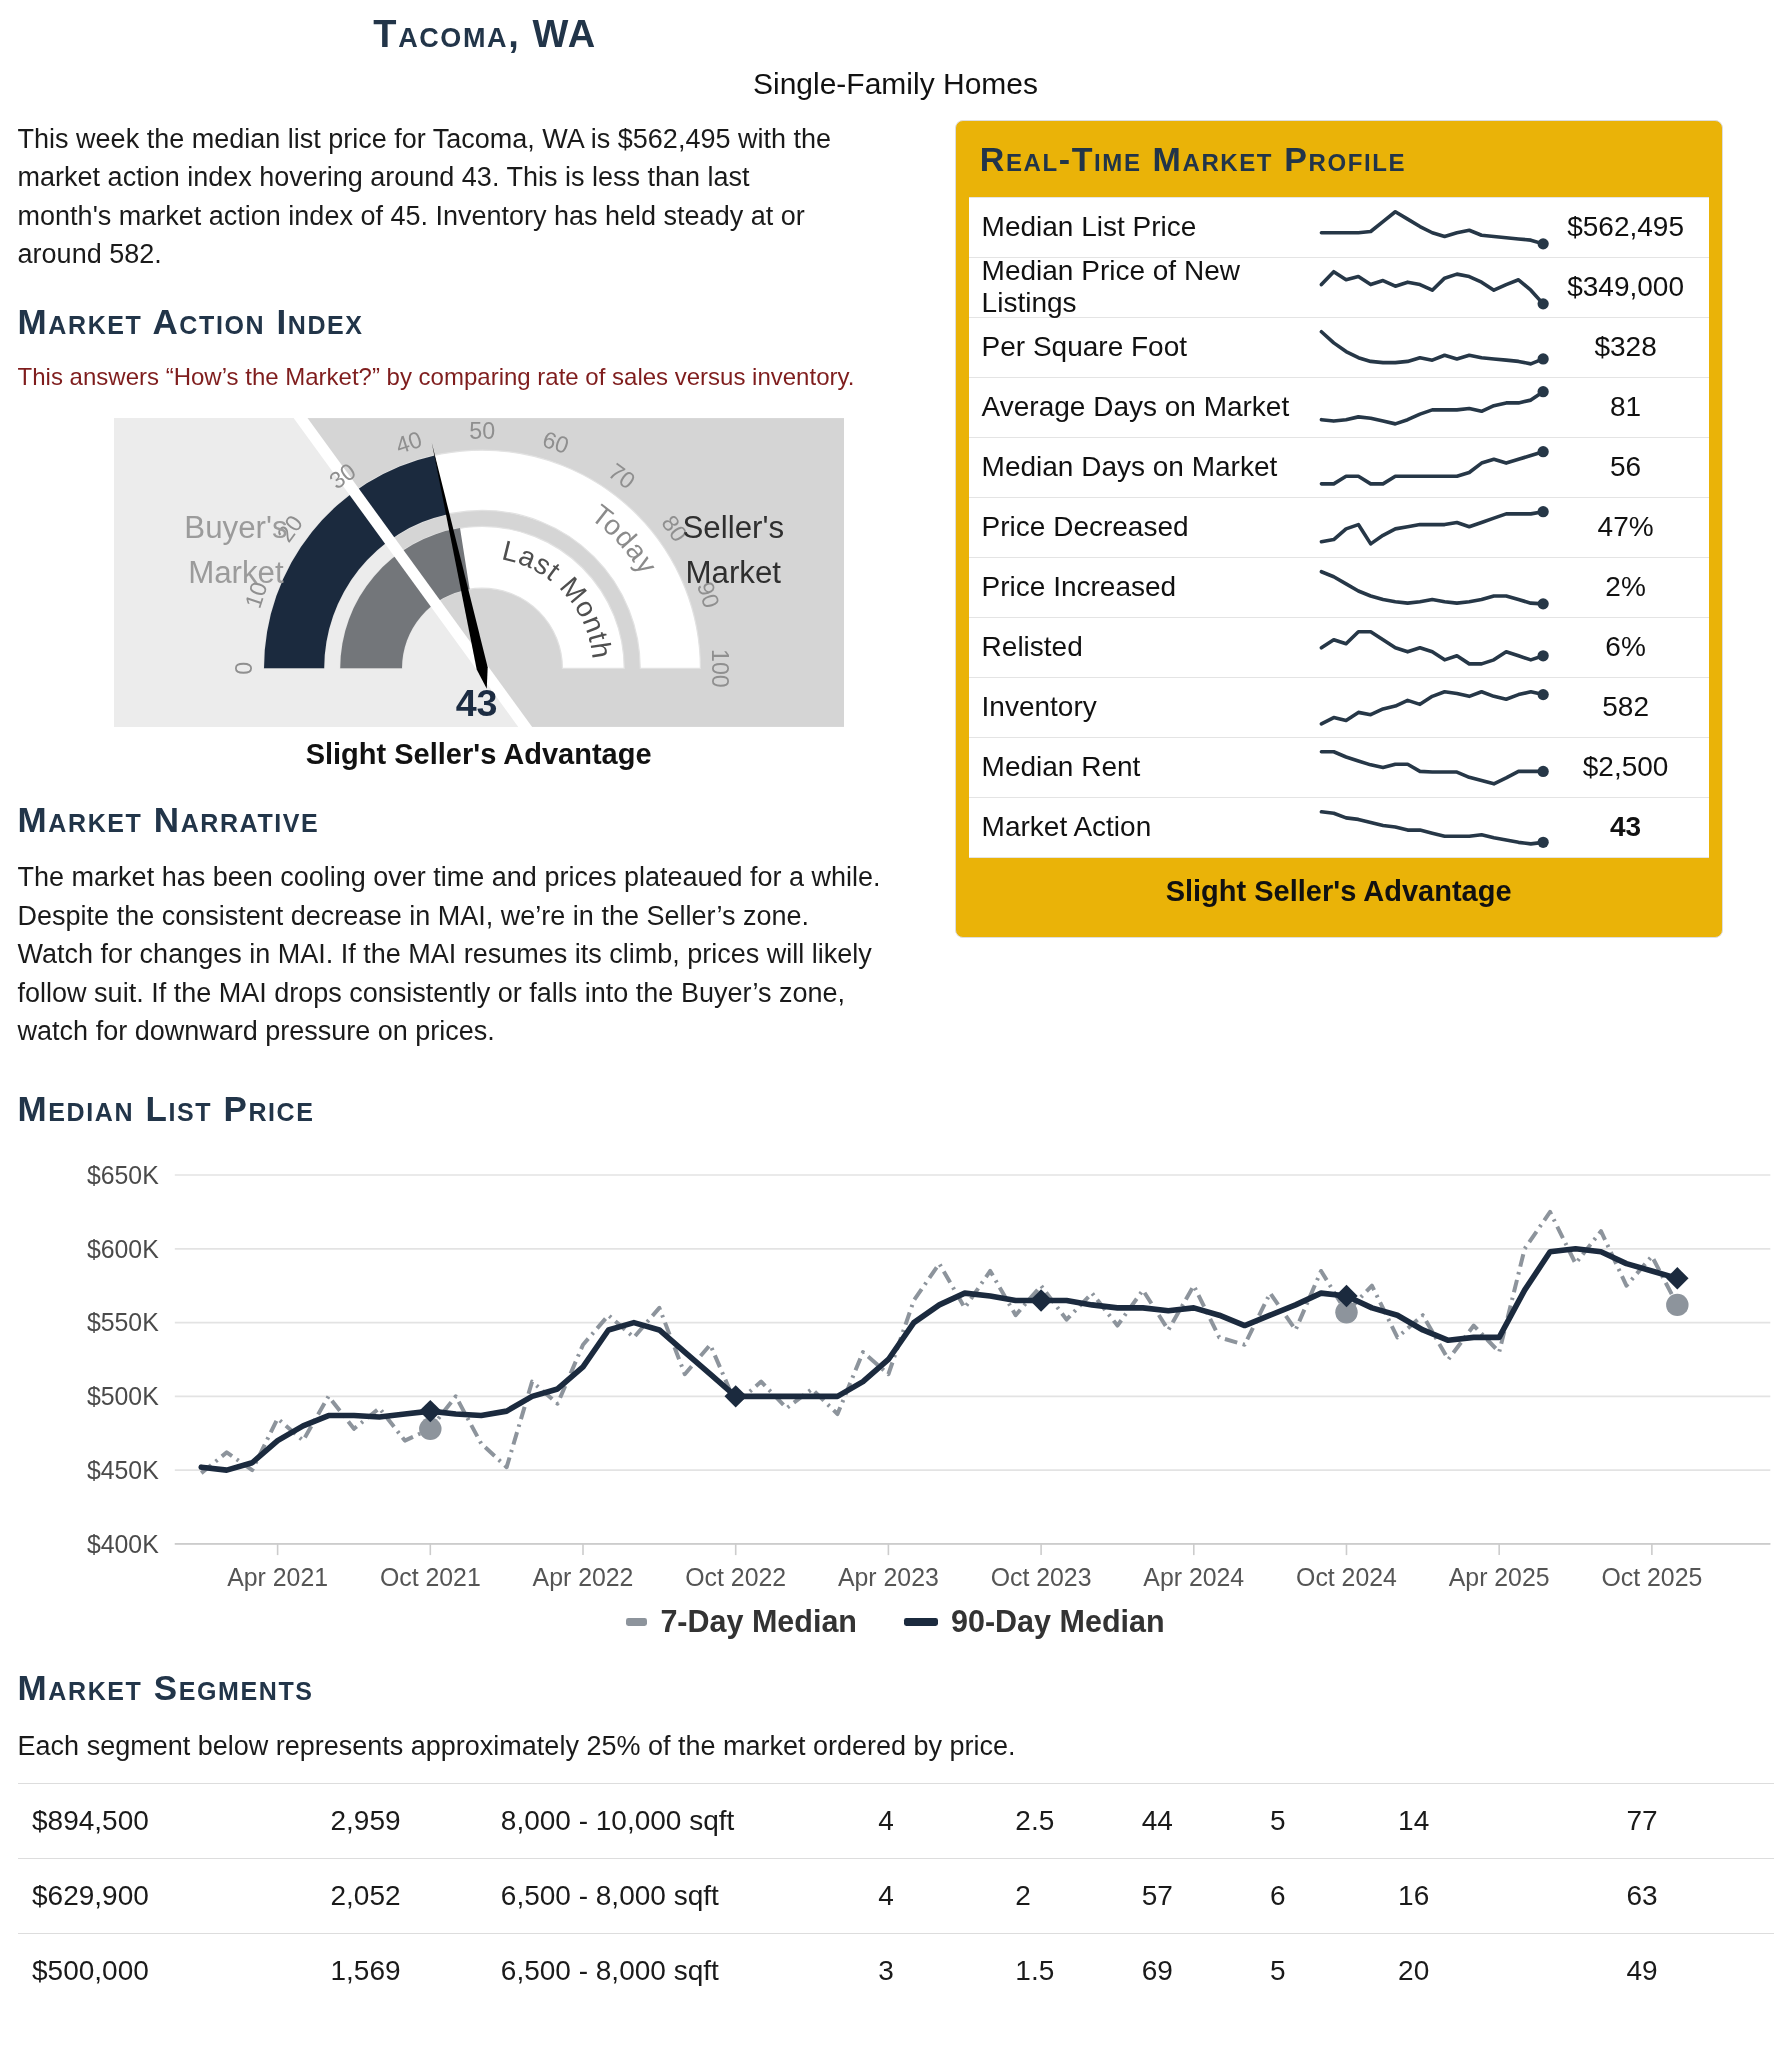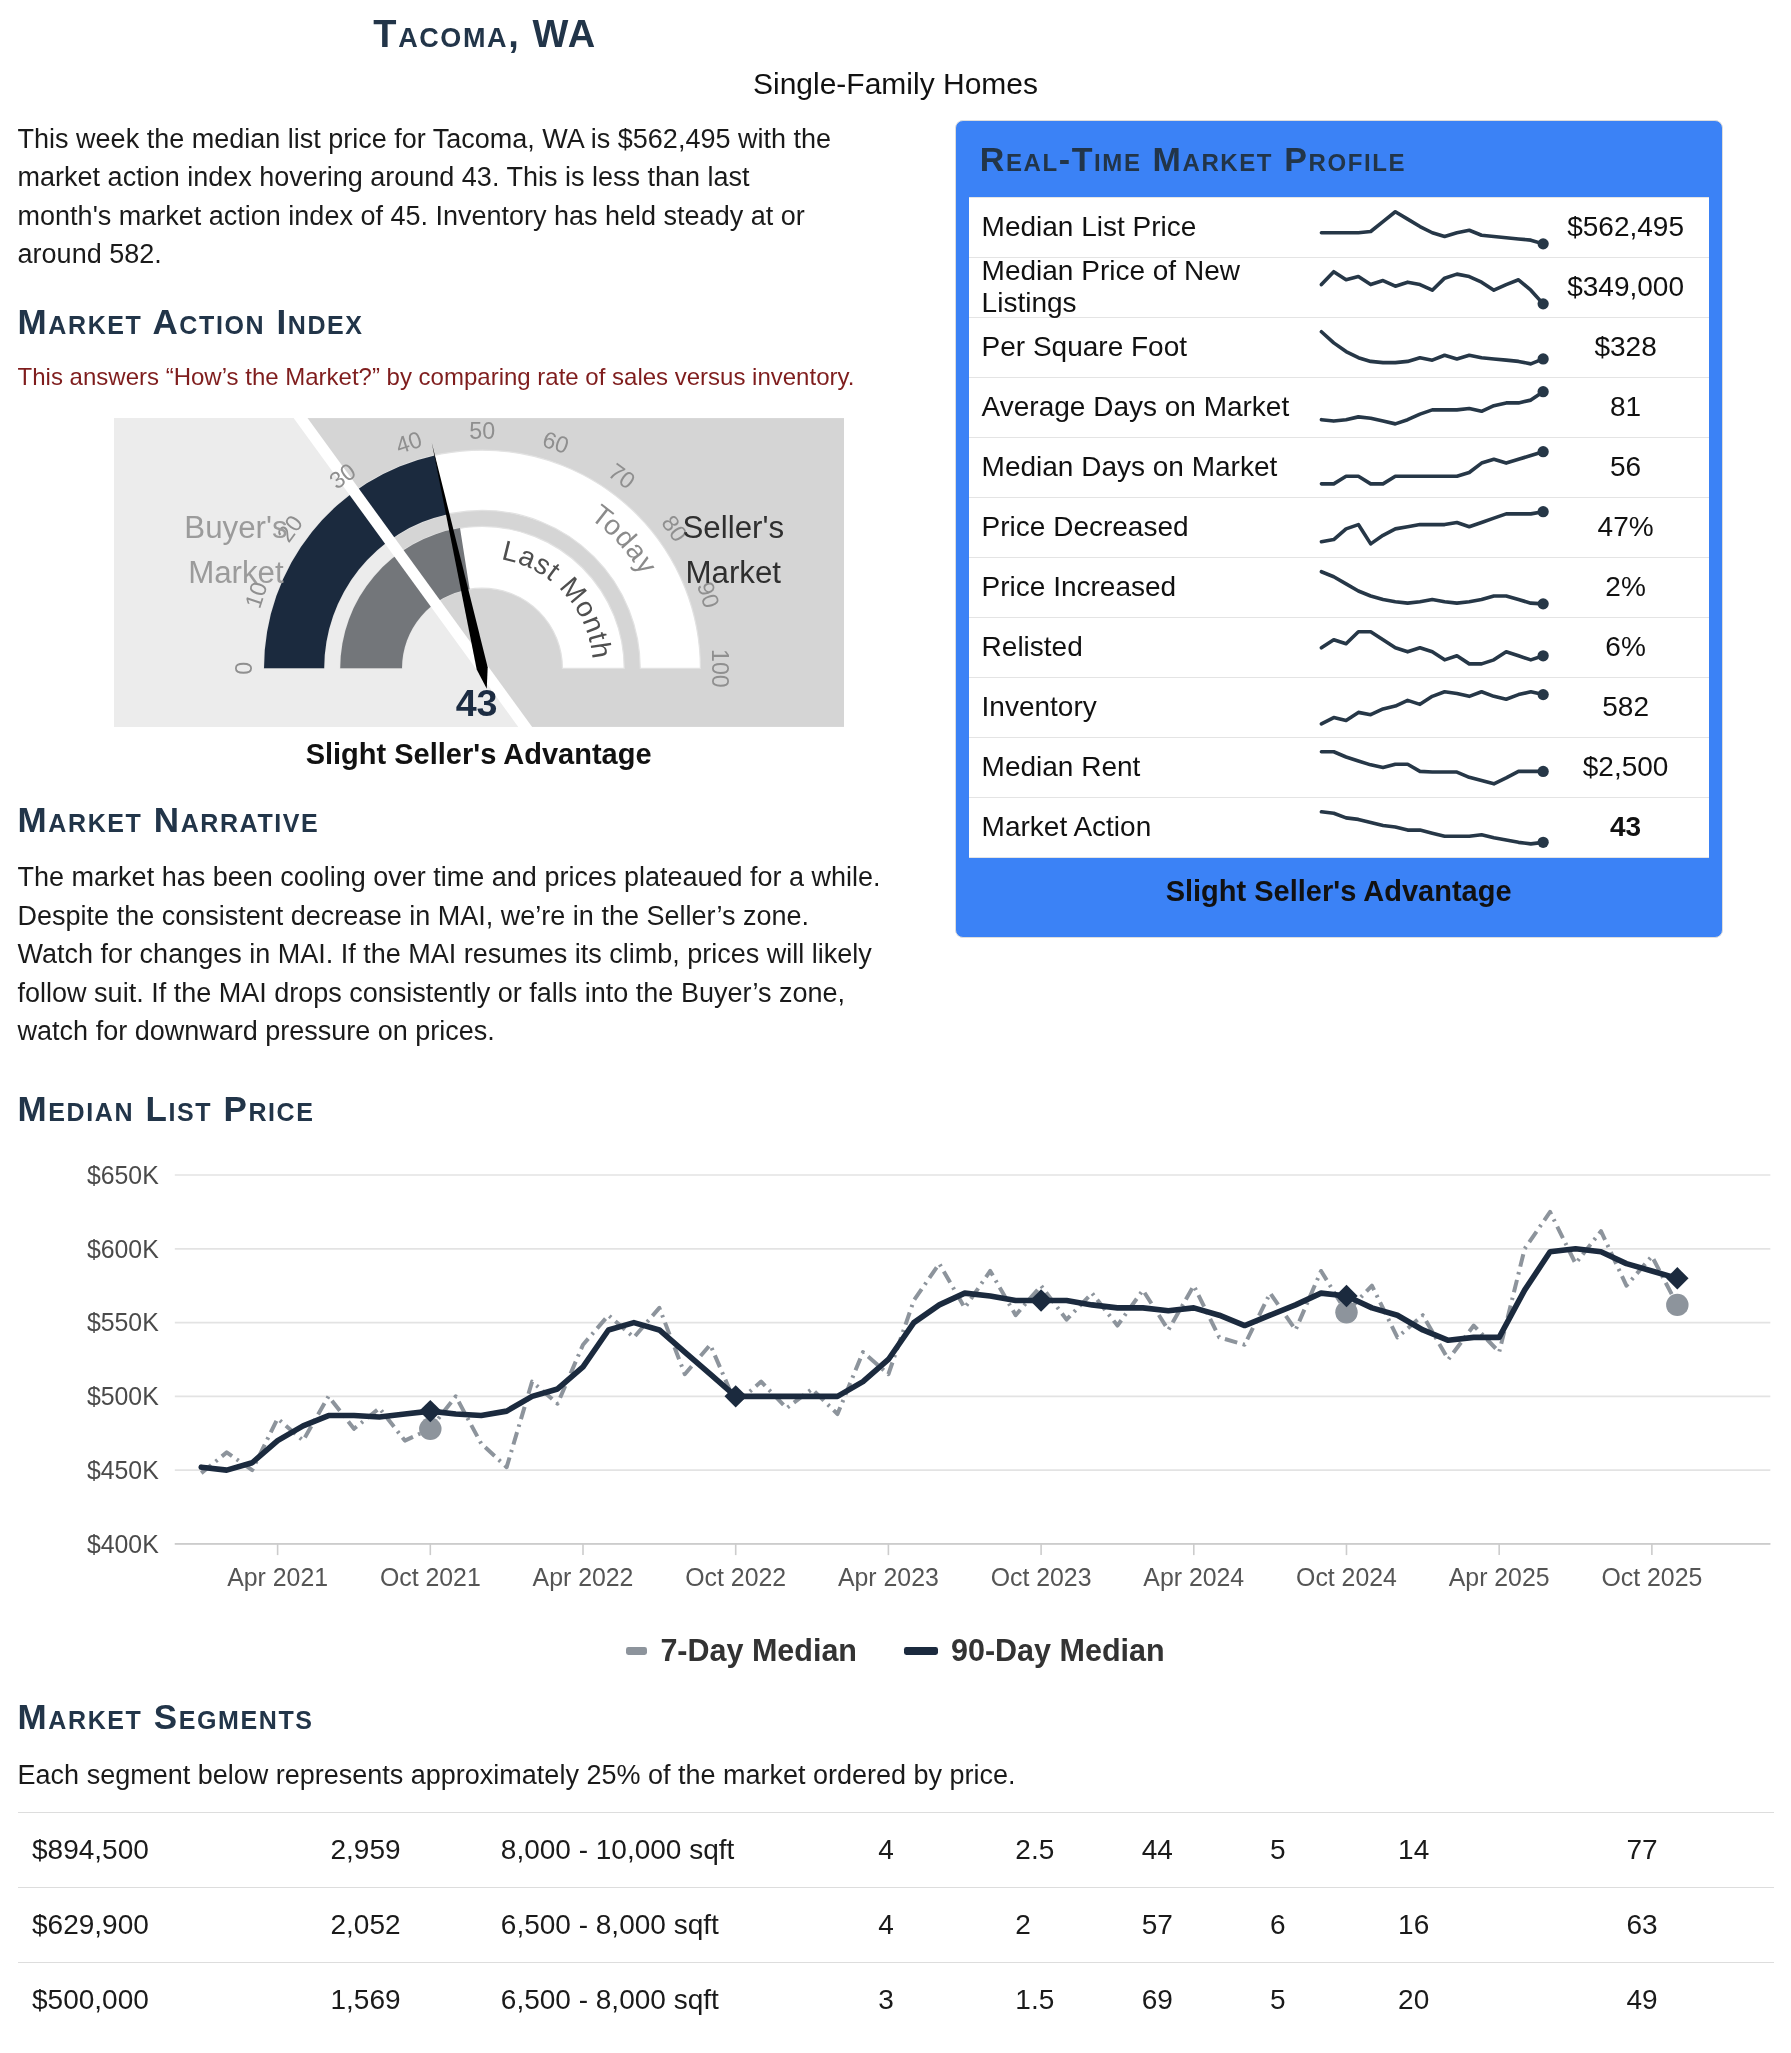--- a/index.html
+++ b/index.html
@@ -10,36 +10,36 @@
   .subtitle{font-size:30px;text-align:center;margin-top:11.2px;color:#111;}
   .top{display:flex;align-items:flex-start;gap:15px;margin-top:19px;}
   .leftcol{width:922px;flex:0 0 auto;}
   .intro{font-size:27px;line-height:1.42;margin:0;max-width:818px;}
   h2{font-size:35px;margin:29px 0 0 0;}
   .mai-sub{font-size:24px;margin:21px 0 4px 0;color:#7f1d1d;}
   .gauge-wrap{width:730px;margin:27px auto 0 auto;}
   .gauge-caption{font-size:29px;font-weight:bold;text-align:center;margin-top:8px;color:#111;}
   .narrative{font-size:27px;line-height:1.43;margin:17.6px 0 0 0;max-width:865px;}
   
-  .profile{flex:0 0 auto;width:768px;background:#3b82f6;border:1.6px solid #ddd;border-radius:8px;
+  .profile{flex:0 0 auto;width:768px;background:#eab308;border:1.6px solid #ddd;border-radius:8px;
            padding:14.4px 13px 9.6px 13px;box-sizing:border-box;}
   .profile h2{margin:4.8px 0 17.6px 11.2px;font-size:34px;}
   .profile-rows{background:#fff;}
   .profile-row{display:flex;align-items:center;height:59px;border-top:1.6px solid #e4e4e4;padding:0 13px;}
   .profile-row .lbl{flex:1;font-size:28px;color:#111;}
   .profile-row .spark{flex:0 0 241px;height:50px;}
   .profile-row .val{flex:0 0 140px;text-align:center;font-size:28px;color:#111;}
   .profile-row .val.bold{font-weight:bold;}
   .profile-footer{border-top:1.6px solid #e4e4e4;text-align:center;font-size:29px;font-weight:bold;
                   padding:17.6px 0 19px 0;color:#111;}
   
   .chart-h2{margin-top:38px;}
   #chart{margin-top:14.4px;}
   .legend{display:flex;justify-content:center;gap:47px;margin-top:4.8px;font-size:30.5px;font-weight:bold;color:#333;align-items:center;}
-  .legend-item{display:flex;align-items:center;gap:13px;margin-top:29px;}
+  .legend-item{display:flex;align-items:center;gap:13px;}
   .legend .dash{display:inline-block;height:8px;border-radius:2.4px;}
   .dash-7{width:21px;}
   .dash-90{width:34px;}
   
   .seg-sub{font-size:27px;margin:22.5px 0 0 0;}
   .seg-table{margin-top:21px;width:1756px;}
   .seg-grid{display:grid;grid-template-columns:17% 9.7% 21.5% 7.8% 7.2% 7.3% 7.3% 13% 9.2%;
             align-items:center;border-top:1.6px solid #ddd;}
   .seg-grid.header{font-weight:bold;}
   .seg-grid > div{font-size:28px;padding:21px 0 21px 14.4px;}

